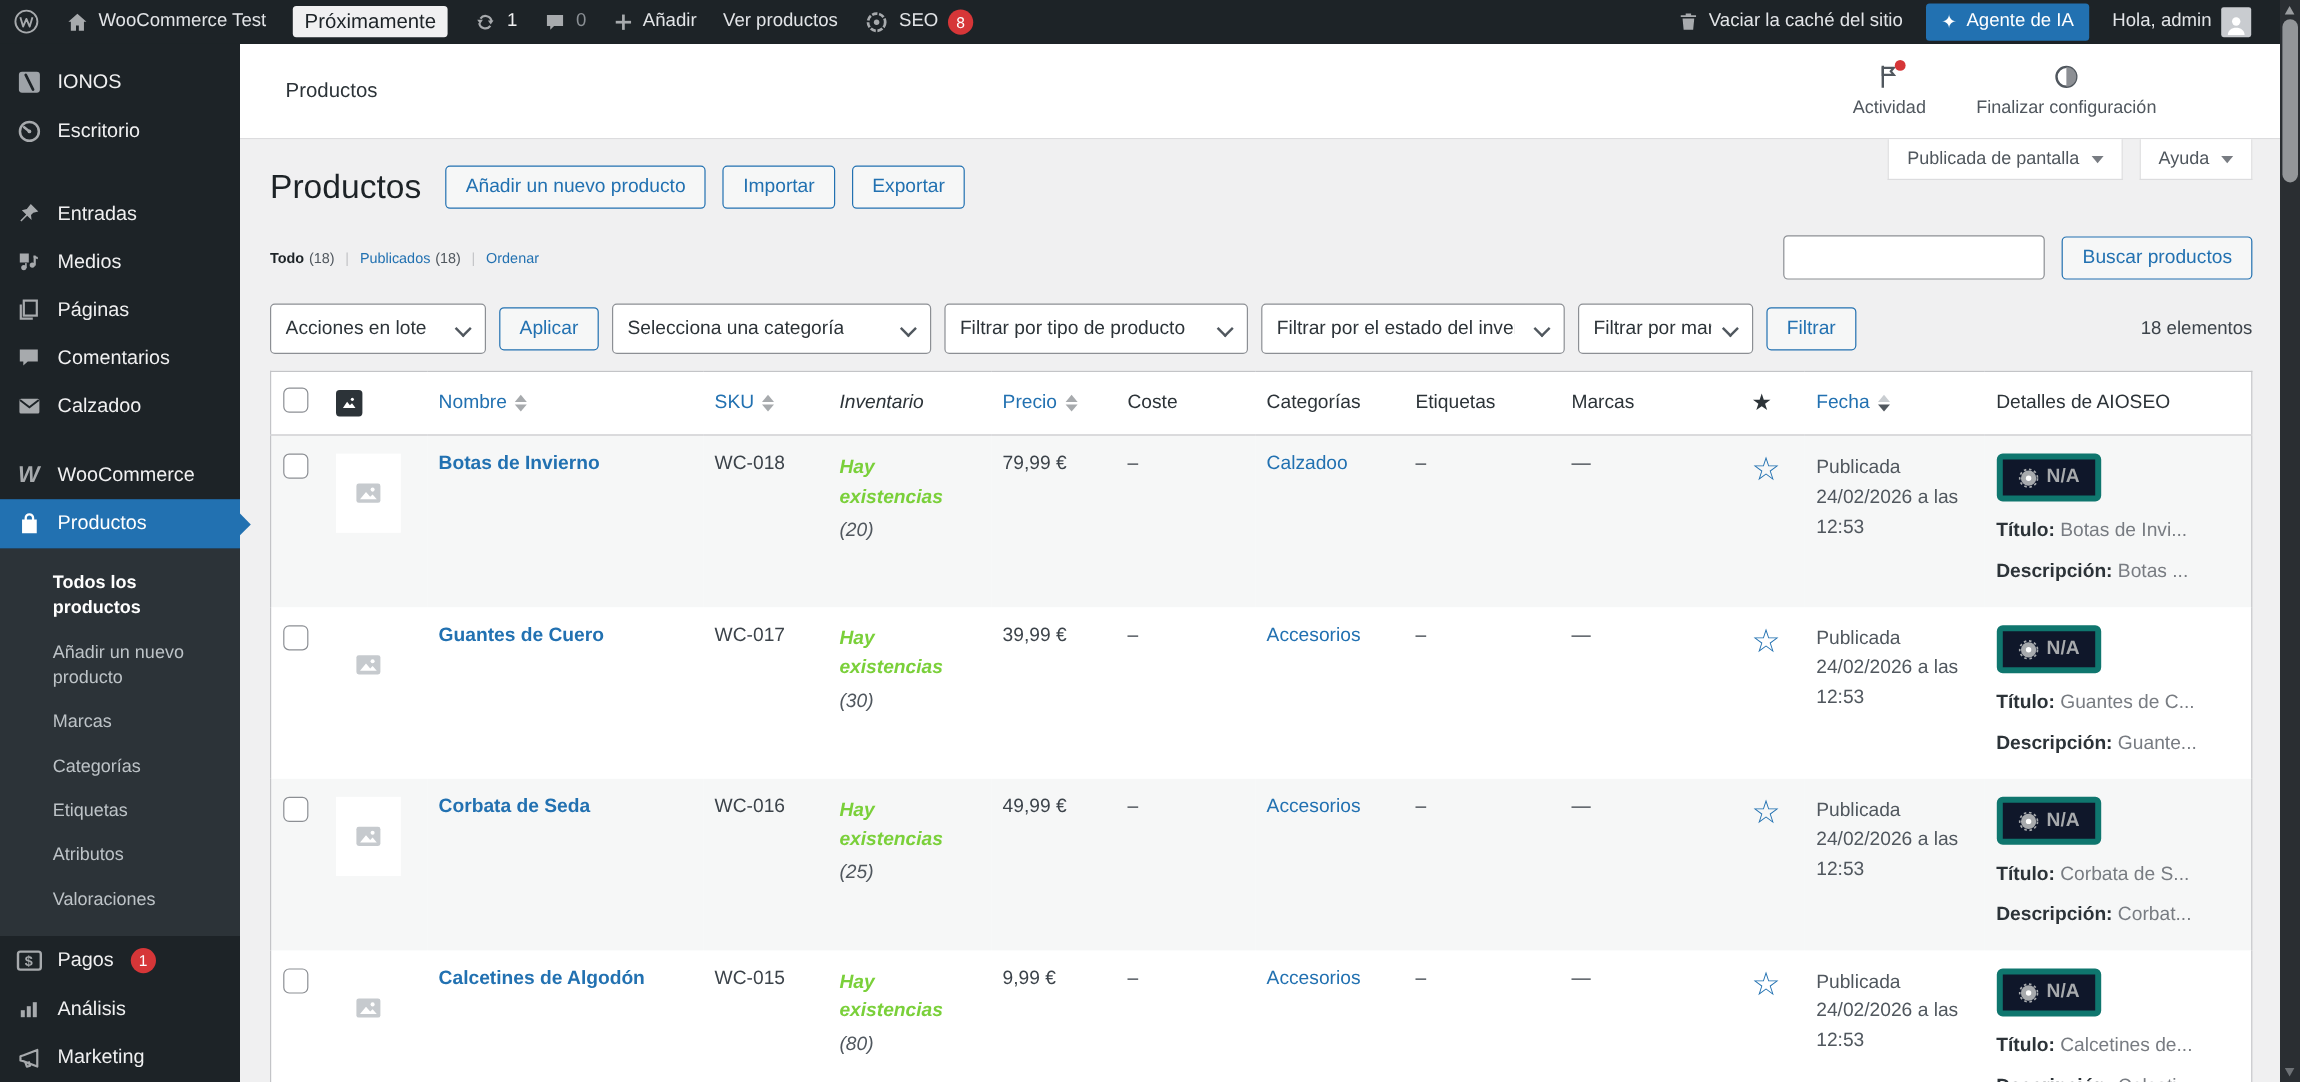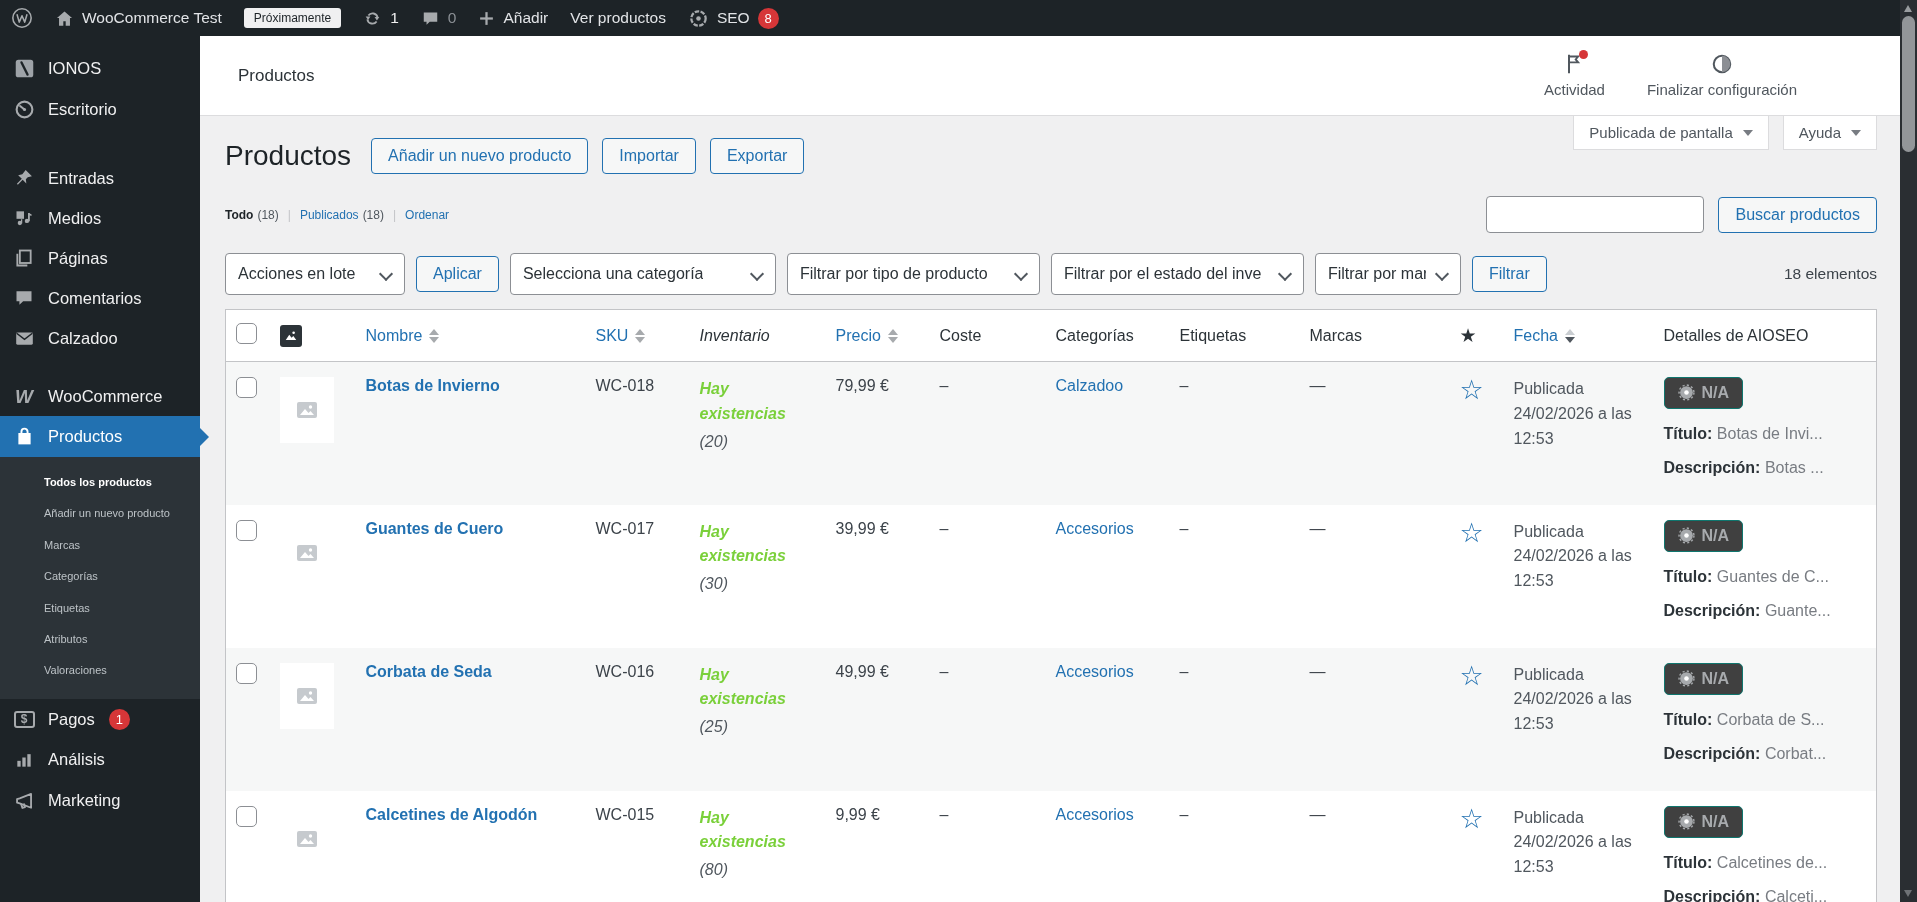--- a/index.html
+++ b/index.html
@@ -6,38 +6,38 @@
   html,body { width:1917px; height:902px; overflow:hidden; font-family:"Liberation Sans",sans-serif; background:#f0f0f1; }
   a { text-decoration:none; }
   svg { display:block; }
 
   
   .adminbar { position:fixed; top:0; left:0; width:1917px; height:36px; background:#1d2327; display:flex; align-items:center; z-index:300; color:#e2e4e7; font-size:15.5px; padding-right:30px; }
   .ab-item { display:flex; align-items:center; gap:8px; padding:0 11px; height:36px; cursor:pointer; }
   .ab-icon { color:#a7aaad; }
   .ab-count { color:#f0f0f1; }
   .ab-count.muted { color:#8a8f94; }
-  .ab-badge-white { background:#f0f0f1; color:#1d2327; padding:3px 10px; border-radius:3px; font-size:12px; }
+  .ab-badge-white { background:#f0f0f1; color:#1d2327; padding:3px 10px; border-radius:3px; font-size:17px; }
   .ab-badge-red { background:#d63638; color:#fff; min-width:21px; height:21px; border-radius:11px; display:flex; align-items:center; justify-content:center; font-size:13px; padding:0 5px; }
   .ab-right { margin-left:auto; display:flex; align-items:center; }
   .ab-ai-btn { background:#2271b1; color:#fff; border-radius:3px; padding:6px 13px; display:flex; align-items:center; gap:8px; margin:0 8px; cursor:pointer; }
   .ab-avatar { width:25px; height:25px; background:#c9ccd0; border-radius:2px; display:flex; align-items:flex-end; justify-content:center; overflow:hidden; }
 
   
   .sidebar { position:fixed; top:36px; left:0; width:200px; height:866px; background:#1d2327; z-index:250; overflow:visible; font-size:16.5px; color:#f0f0f1; padding-top:12px; }
   .menu-item { position:relative; display:flex; align-items:center; gap:12px; padding:10px 12px; cursor:pointer; }
   .micon { width:24px; display:flex; justify-content:center; color:#a7aaad; flex:none; }
   .menu-gap { height:28px; }
   .menu-gap.small { height:18px; }
   .menu-item.active { background:#2271b1; color:#fff; }
   .menu-item.active .micon { color:#fff; }
   .menu-item.active::after { content:""; position:absolute; right:-9px; top:50%; margin-top:-9px; border-top:9px solid transparent; border-bottom:9px solid transparent; border-left:9px solid #2271b1; }
   .woo-w { font-weight:bold; font-style:italic; font-size:19px; line-height:1; }
   .submenu { background:#2c3338; padding:10px 0 12px; }
-  .submenu-item { padding:8px 18px 8px 44px; color:#bdc3c7; font-size:11px; cursor:pointer; line-height:1.4; }
+  .submenu-item { padding:8px 18px 8px 44px; color:#bdc3c7; font-size:15px; cursor:pointer; line-height:1.4; }
   .submenu-item.current { color:#fff; font-weight:bold; }
   .menu-badge { background:#d63638; color:#fff; width:21px; height:21px; border-radius:50%; display:flex; align-items:center; justify-content:center; font-size:13px; margin-left:2px; }
   .dollar-box { border:2px solid #a7aaad; border-radius:3px; width:21px; height:17px; display:flex; align-items:center; justify-content:center; font-size:12px; font-weight:bold; color:#a7aaad; }
 
   
   .content { position:absolute; top:36px; left:200px; width:1717px; height:866px; background:#f0f0f1; }
   .wc-header { background:#fff; height:80px; border-bottom:1px solid #dcdcde; display:flex; align-items:center; justify-content:space-between; padding:0 120px 0 38px; }
   .wc-breadcrumb { font-size:17px; color:#2c3338; }
   .hdr-right { display:flex; align-items:flex-end; gap:42px; }
   .hdr-tool { display:flex; flex-direction:column; align-items:center; gap:6px; cursor:pointer; }
@@ -93,21 +93,21 @@
   .col-tags { width:130px; } .col-brands { width:150px; } .col-star { width:54px; } .col-date { width:150px; }
   .th-media-icon { width:22px; height:22px; background:#2c3338; border-radius:3px; display:flex; align-items:center; justify-content:center; }
   .thumb { width:54px; height:66px; background:#fff; display:flex; align-items:center; justify-content:center; cursor:pointer; }
   .product-link { color:#2271b1; font-weight:600; cursor:pointer; }
   .cat-link { color:#2271b1; cursor:pointer; }
   .instock { display:block; max-width:96px; color:#7ad03a; font-weight:bold; line-height:1.55; }
   .qty { display:block; color:#50575e; margin-top:6px; }
   .star-head { color:#2c3338; font-size:19px; }
   .star-toggle { color:#2271b1; font-size:27px; line-height:1; cursor:pointer; }
   .date-cell span { display:block; color:#50575e; line-height:1.55; }
-  .na-btn { display:inline-flex; align-items:flex-start; gap:7px; border:1px solid #0f766e; border-radius:5px; padding:6px 13px; color:#a7aaad; font-weight:bold; background:#404040; cursor:pointer; }
+  .na-btn { display:inline-flex; align-items:flex-end; gap:7px; border:5px solid #0f766e; border-radius:5px; padding:6px 13px; color:#a7aaad; font-weight:bold; background:#0f172a; cursor:pointer; }
   .seo-line { margin-top:16px; color:#787c82; white-space:nowrap; }
   .seo-line b { color:#2c3338; }
 
   
   .scrollbar { position:fixed; top:0; right:0; width:17px; height:902px; background:#2a2e32; z-index:400; }
   .sb-up { position:absolute; top:5px; left:4px; width:0; height:0; border-left:4.5px solid transparent; border-right:4.5px solid transparent; border-bottom:7px solid #9a9da0; }
   .sb-thumb { position:absolute; top:16px; left:2px; width:13px; height:136px; background:#939699; border-radius:7px; cursor:pointer; }
   .sb-down { position:absolute; bottom:5px; left:4px; width:0; height:0; border-left:4.5px solid transparent; border-right:4.5px solid transparent; border-top:7px solid #6e7control;#6e7276 solid; border-top:7px solid #6e7276; }
 </style>
 </head>
@@ -168,20 +168,43 @@
     <span class="ab-icon">
       <svg width="21" height="21" viewBox="0 0 24 24">
           <circle cx="12" cy="12" r="8.2" fill="none" stroke="currentColor" stroke-width="2.6" stroke-dasharray="5.2 1.6"></circle>
           <circle cx="12" cy="12" r="2.6" fill="currentColor"></circle>
         </svg>
     </span>
     <span>SEO</span>
     <span class="ab-badge-red">8</span>
   </div>
 
+  <div class="ab-right">
+    <div class="ab-item">
+      <span class="ab-icon">
+        <svg width="18" height="18" viewBox="0 0 24 24" fill="currentColor">
+            <path d="M9 3h6v2h5.5v2h-17V5H9zM5.5 8.5h13L17.3 21H6.7z"></path>
+          </svg>
+      </span>
+      <span>Vaciar la caché del sitio</span>
+    </div>
+    <div class="ab-ai-btn">
+      <span>✦</span>
+      <span>Agente de IA</span>
+    </div>
+    <div class="ab-item">
+      <span>Hola, admin</span>
+      <span class="ab-avatar">
+        <svg width="21" height="21" viewBox="0 0 24 24" fill="#ffffff">
+            <circle cx="12" cy="9" r="4"></circle>
+            <path d="M4 22c0-4.5 3.6-7 8-7s8 2.5 8 7z"></path>
+          </svg>
+      </span>
+    </div>
+  </div>
 </div>
 
 <div class="sidebar">
   <div class="menu-item">
     <span class="micon">
       <svg width="21" height="21" viewBox="0 0 24 24">
           <rect x="2" y="2" width="20" height="20" rx="3" fill="#9ea3a8"></rect>
           <line x1="8.5" y1="5" x2="15.5" y2="19" stroke="#1d2327" stroke-width="2.6" stroke-linecap="round"></line>
         </svg>
     </span>

